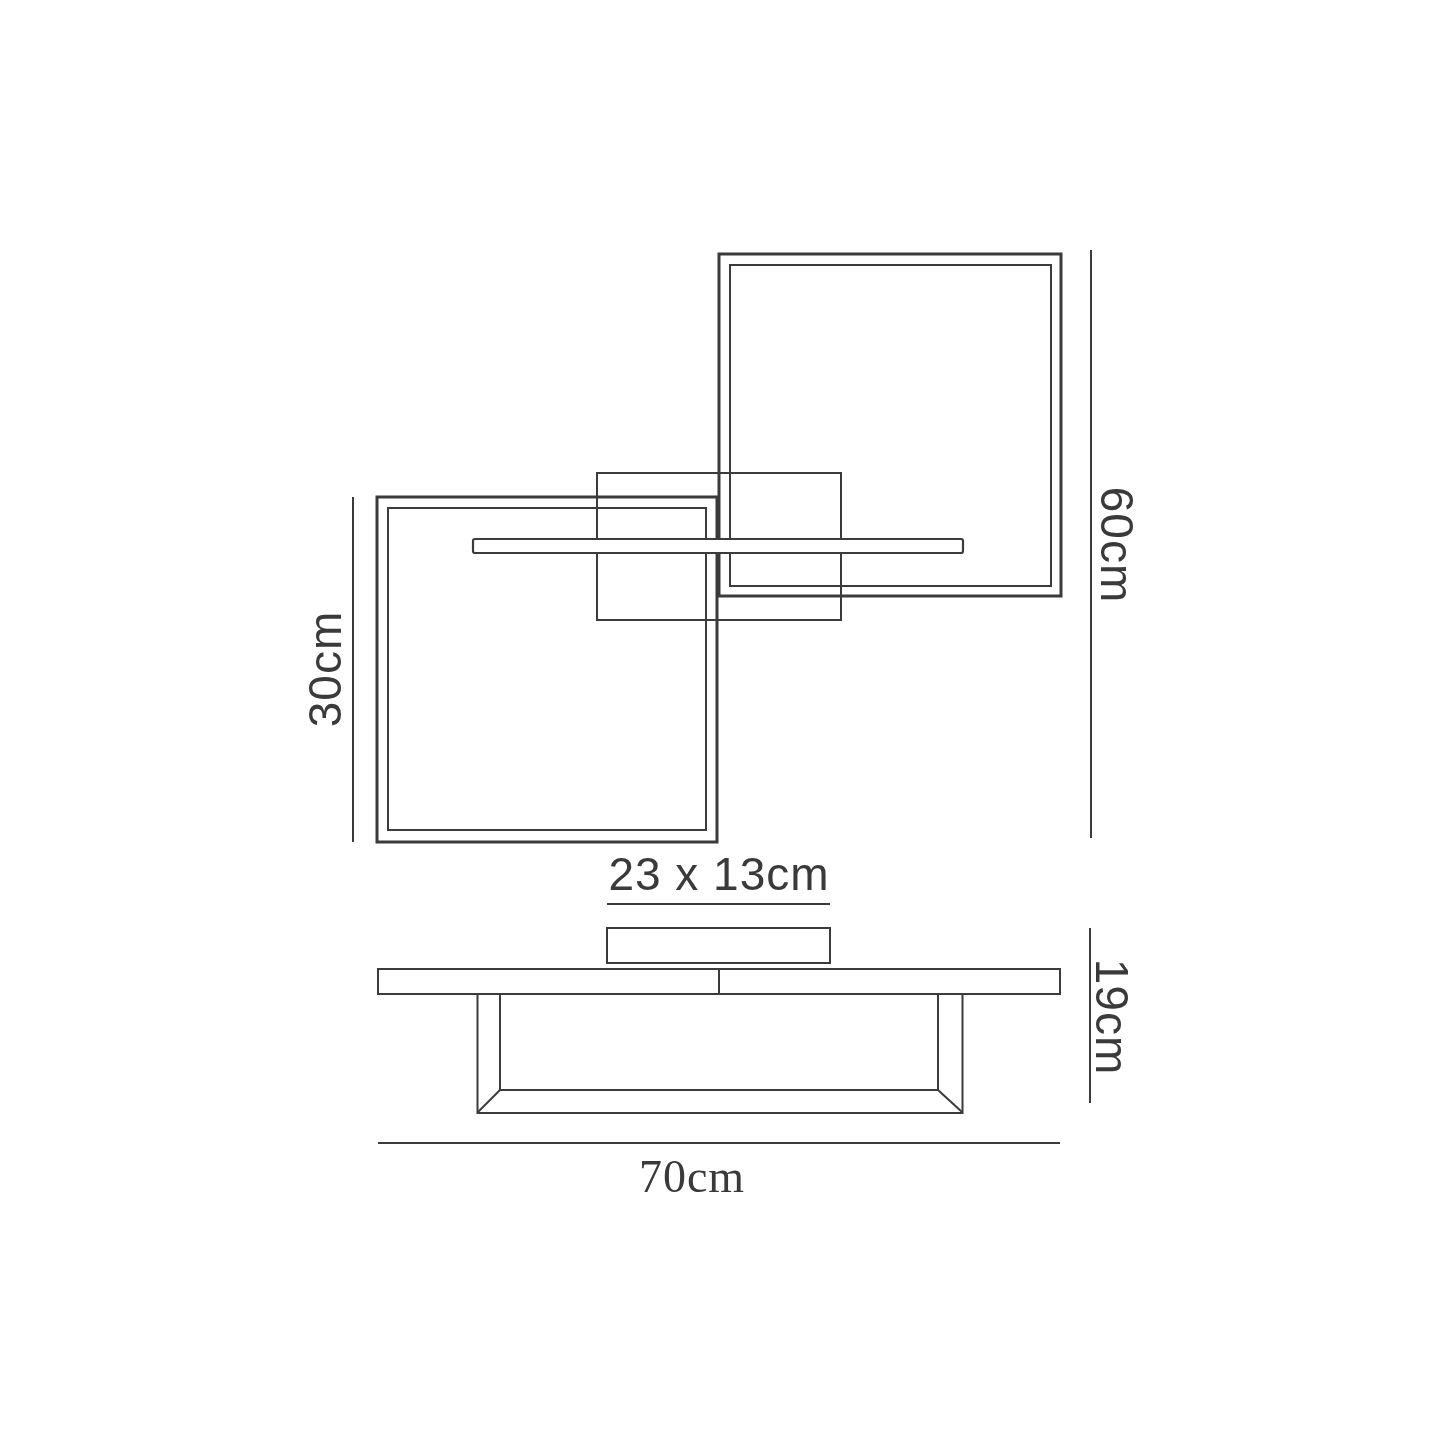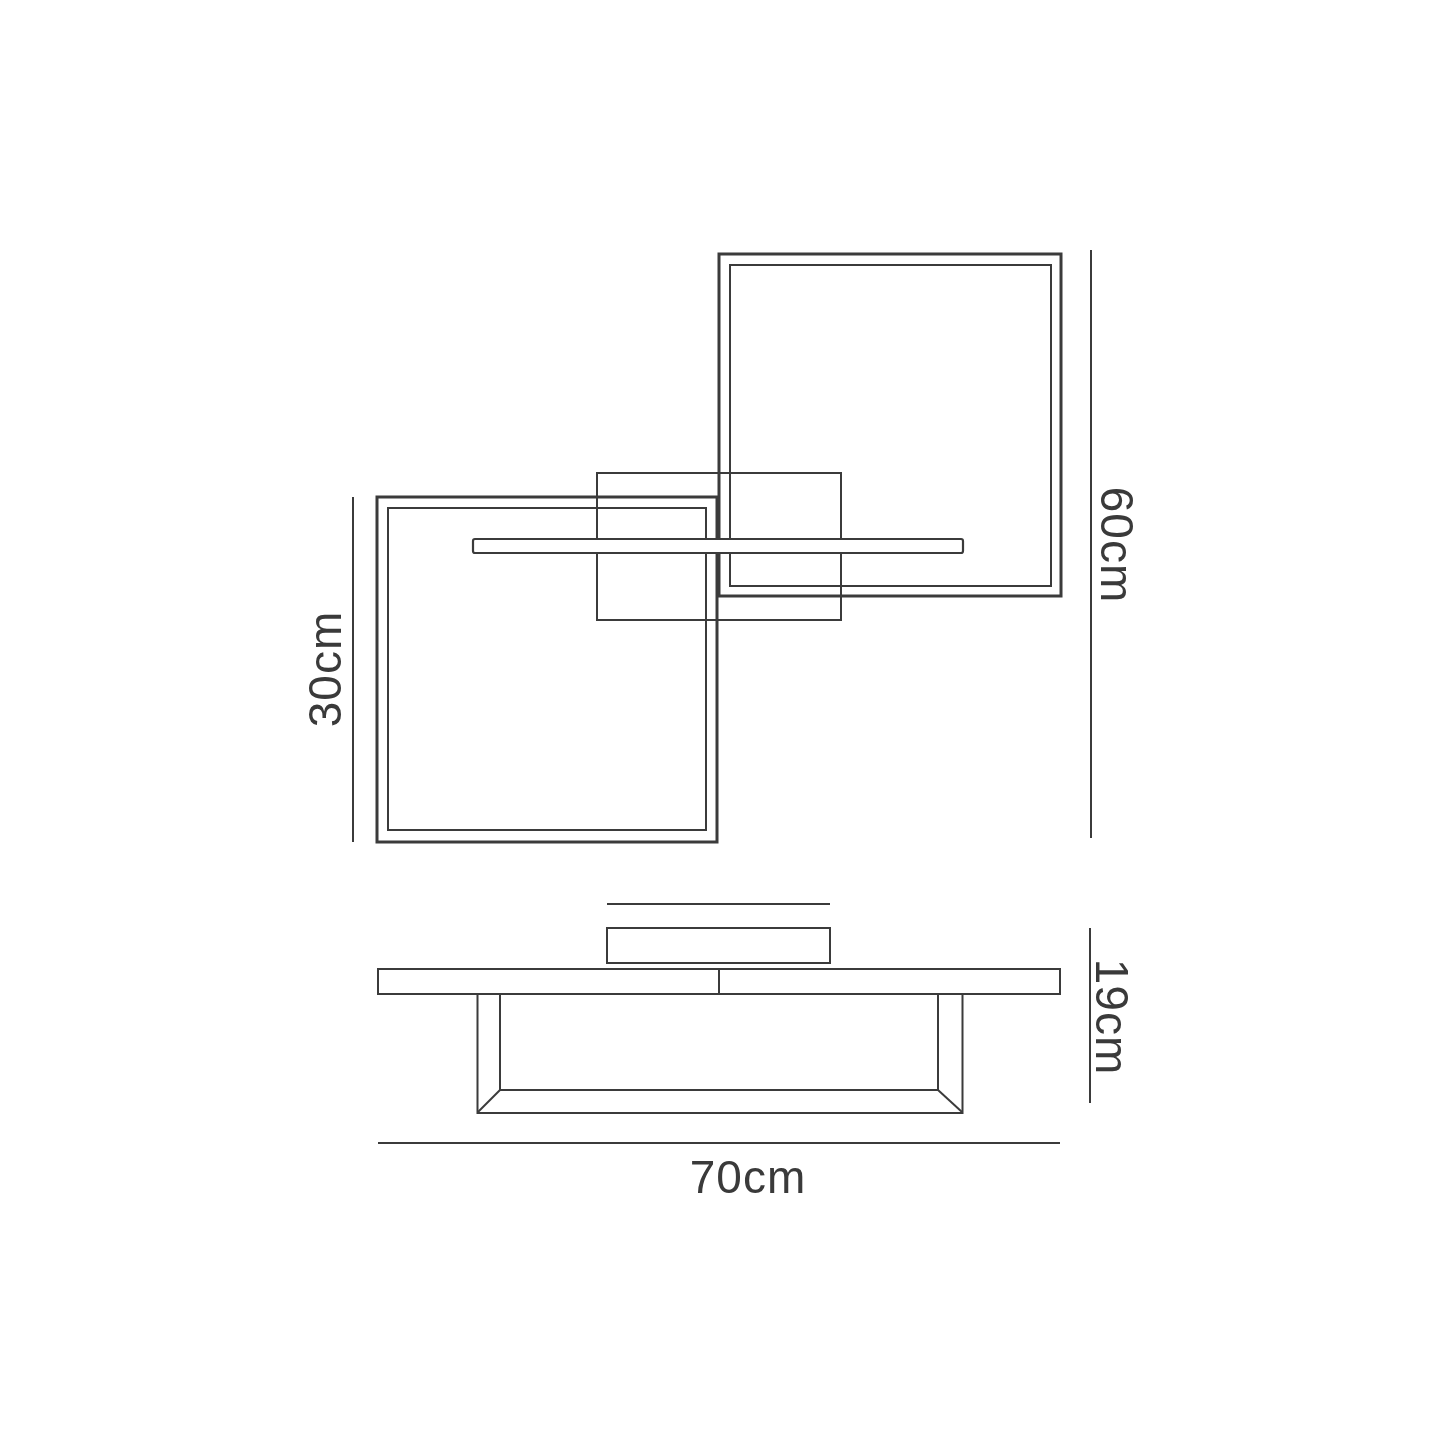--- a/index.html
+++ b/index.html
@@ -75,18 +75,19 @@
       <line x1="607" y1="904" x2="830" y2="904" stroke-width="2"></line>
       <line x1="1090" y1="928" x2="1090" y2="1103" stroke-width="2"></line>
       <line x1="378" y1="1143" x2="1060" y2="1143" stroke-width="2"></line>
     </g>
   </svg>
 
   <div class="dim-label rot-ccw" style="left:325px; top:669px;">30cm</div>
 
   <div class="dim-label rot-cw" style="left:1117px; top:545px;">60cm</div>
 
+  <div class="dim-label" style="left:719px; top:874px;">23 x 13cm</div>
 
   <div class="dim-label rot-cw" style="left:1112px; top:1017px;">19cm</div>
 
-  <div class="dim-label" style="left:748px; top:1177px;">70cm</div>
+  <div class="dim-label" style="left:692px; top:1177px;font-family:Liberation Serif, serif;">70cm</div>
 
 </div>
 
 </body></html>

